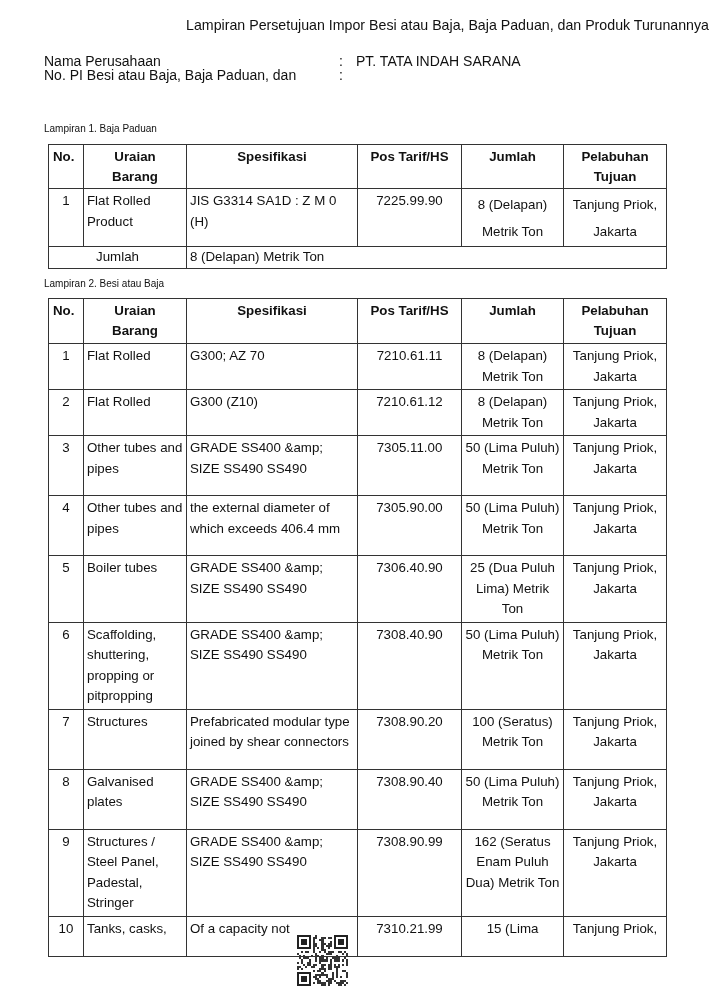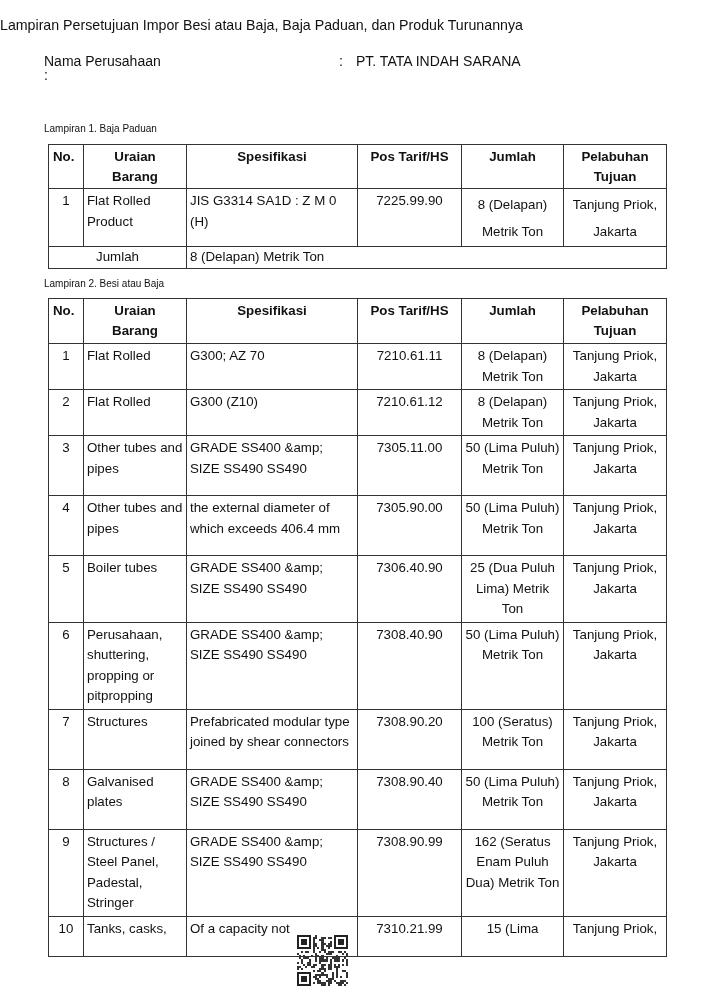--- a/index.html
+++ b/index.html
@@ -1,21 +1,21 @@
 <!DOCTYPE html>
 <html><head>
 <meta charset="utf-8">
 <style>
   html, body { margin: 0; padding: 0; background: #ffffff; }
   body {
     width: 709px; height: 999px; position: relative; overflow: hidden;
     font-family: "Liberation Sans", sans-serif; color: #111; font-size: 13.3px;
   }
   .title {
-    position: absolute; left: 0; top: 17px; width: 709px; text-align: left;
+    position: absolute; left: 0; top: 17px; width: 709px; text-align: right;
     font-size: 14.2px; color: #111;
   }
   .meta { position: absolute; left: 44px; top: 54px; font-size: 14px; line-height: 14.3px; }
   .meta-row { display: flex; }
   .meta-label { width: 295px; }
   .meta-sep { width: 17px; }
   .section-label { position: absolute; left: 44px; font-size: 10px; }
   table {
     position: absolute; left: 48px; border-collapse: collapse;
     table-layout: fixed; font-size: 13.3px;
@@ -42,20 +42,21 @@
 
 <div class="title">Lampiran Persetujuan Impor Besi atau Baja, Baja Paduan, dan Produk Turunannya</div>
 
 <div class="meta">
   <div class="meta-row">
     <span class="meta-label">Nama Perusahaan</span>
     <span class="meta-sep">:</span>
     <span>PT. TATA INDAH SARANA</span>
   </div>
   <div class="meta-row">
+    <span class="meta-label">No. PI Besi atau Baja, Baja Paduan, dan</span>
     <span class="meta-sep">:</span>
   </div>
 </div>
 
 <div class="section-label" style="top:123px;">Lampiran 1. Baja Paduan</div>
 
 <table id="t1">
   <colgroup>
       <col class="c1">
       <col class="c2">
@@ -147,21 +148,21 @@
       <tr style="height: 60px;">
         <td class="no">5</td>
         <td>Boiler tubes</td>
         <td>GRADE SS400 &amp;amp; SIZE SS490 SS490</td>
         <td class="c">7306.40.90</td>
         <td class="c">25 (Dua Puluh Lima) Metrik Ton</td>
         <td class="c">Tanjung Priok, Jakarta</td>
       </tr>
       <tr style="height: 80px;">
         <td class="no">6</td>
-        <td>Perusahaan, shuttering, propping or pitpropping</td>
+        <td>Scaffolding, shuttering, propping or pitpropping</td>
         <td>GRADE SS400 &amp;amp; SIZE SS490 SS490</td>
         <td class="c">7308.40.90</td>
         <td class="c">50 (Lima Puluh) Metrik Ton</td>
         <td class="c">Tanjung Priok, Jakarta</td>
       </tr>
       <tr style="height: 60px;">
         <td class="no">7</td>
         <td>Structures</td>
         <td>Prefabricated modular type joined by shear connectors</td>
         <td class="c">7308.90.20</td>

